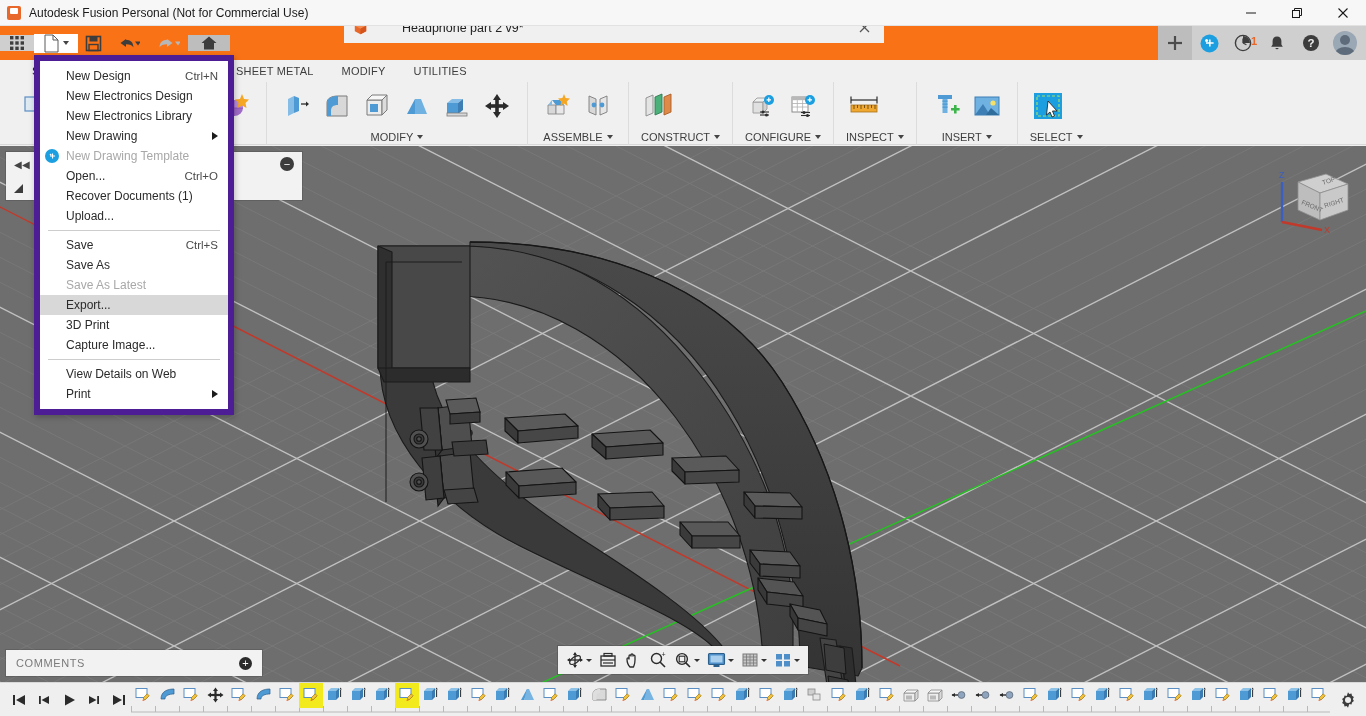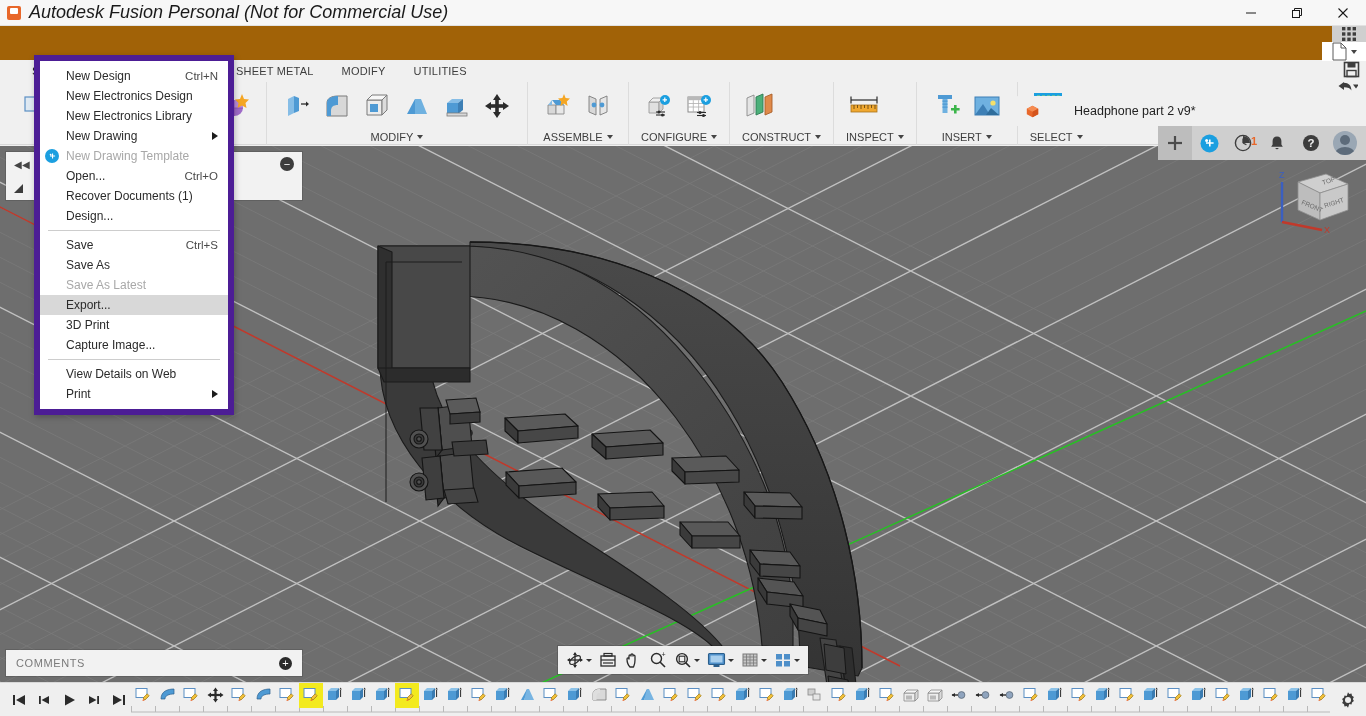--- a/index.html
+++ b/index.html
@@ -18,32 +18,32 @@
     border-bottom:1px solid #e2e2e2; position:relative; z-index:5;
   }
   #app-icon {
     width:14px; height:14px; margin-left:7px; margin-right:8px;
     background:#e8672a; border-radius:2px; position:relative; flex:none;
   }
   #app-icon:after{
     content:""; position:absolute; left:3px; top:2px; width:8px; height:6px;
     background:#fff; border-radius:1px;
   }
-  #app-title { font-size:18px; color:#1a1a1a;font-style:italic; }
+  #app-title { font-size:12px; color:#1a1a1a; }
   #win-controls { margin-left:auto; display:flex; height:26px; }
   .win-btn {
     width:46px; height:26px; display:flex; align-items:center; justify-content:center;
     color:#1a1a1a; font-size:12px;
   }
   .win-btn svg { display:block; }
 
   
   #qatrow {
-    height:34px; background:#a16207; display:flex; align-items:flex-end;
-    position:relative; z-index:4;flex-direction:column;
+    height:34px; background:#f97316; display:flex; align-items:center;
+    position:relative; z-index:4;
   }
   .qat-btn {
     width:30px; display:flex; align-items:center; justify-content:center;
     position:relative;
   }
   .qat-btn.wide { width:40px; }
   #grid-launcher { width:34px; background:#cfcfcf; }
   #file-btn {
     width:44px; background:#ffffff; display:flex; align-items:center;
     justify-content:center; gap:3px;
@@ -124,21 +124,21 @@
     height:24px; display:flex; align-items:center; padding:0 8px; background:#f2f2f2;
     font-size:11px; color:#3d3d3d; letter-spacing:.3px;
   }
   #browser-collapse { margin-right:8px; color:#444; font-size:10px;}
   #browser-minus { margin-left:auto; width:14px;height:14px;border-radius:50%;background:#3c3c3c;
     display:flex;align-items:center;justify-content:center;color:#fff;font-size:11px;line-height:1;}
   #browser-body { height:24px; background:#f2f2f2; display:flex; align-items:center; padding:0 8px;}
   .tri-icon{ width:0;height:0;border-left:9px solid transparent;border-bottom:9px solid #3d3d3d;}
 
   #comments {
-    position:absolute; left:6px; bottom:6px; width:296px; height:26px;
+    position:absolute; left:6px; bottom:6px; width:256px; height:26px;
     background:#f2f2f2; display:flex; align-items:center; padding:0 10px; z-index:6;
     box-shadow:0 0 0 1px rgba(0,0,0,.12);
   }
   #comments-label { font-size:11px; color:#7a7a7a; letter-spacing:.6px; }
   #comments-add {
     margin-left:auto; width:13px;height:13px;border-radius:50%;background:#2b2b2b;
     display:flex;align-items:center;justify-content:center;color:#fff;font-size:11px;line-height:1;
   }
 
   
@@ -475,20 +475,36 @@
       </div>
       <div class="rp-label">
         <span>ASSEMBLE</span>
         <span class="caret-dn"></span>
       </div>
     </div>
 
     <div class="rpanel">
       <div class="rp-icons">
         <div class="ricon">
+          <svg width="34" height="30" viewBox="0 0 34 30">
+            <polygon points="4,7 11,4 11,22 4,25" fill="#e4e4e4" stroke="#8a8a8a" stroke-width=".9"></polygon>
+            <polygon points="13,6 20,3 20,21 13,24" fill="#4cb07a" stroke="#2e7a52" stroke-width=".9"></polygon>
+            <polygon points="22,6 29,3 29,21 22,24" fill="#e08a4a" stroke="#a85f28" stroke-width=".9"></polygon>
+          </svg>
+        </div>
+      </div>
+      <div class="rp-label">
+        <span>CONSTRUCT</span>
+        <span class="caret-dn"></span>
+      </div>
+    </div>
+
+    <div class="rpanel">
+      <div class="rp-icons">
+        <div class="ricon">
           <svg width="30" height="30" viewBox="0 0 30 30">
             <polygon points="5,11 15,11 15,22 5,22" fill="#e0e0e0" stroke="#9a9a9a" stroke-width=".9"></polygon>
             <polygon points="5,11 9,7 19,7 15,11" fill="#efefef" stroke="#9a9a9a" stroke-width=".9"></polygon>
             <polygon points="15,11 19,7 19,18 15,22" fill="#d2d2d2" stroke="#9a9a9a" stroke-width=".9"></polygon>
             <circle cx="21" cy="9" r="5" fill="#1b9fe0"></circle>
             <path d="M18.6 8.2 h1.6 v-1.6 h1.2 v1.6 h1.6 v1.2 h-1.6 v1.6 h-1.2 v-1.6 h-1.6 z" fill="#fff"></path>
             <g stroke="#2b2b2b" stroke-width="1.1">
                 <line x1="12" y1="21" x2="21" y2="21"></line>
                 <line x1="12" y1="24" x2="21" y2="24"></line>
               </g>
@@ -512,36 +528,20 @@
                 <line x1="13" y1="21.5" x2="22" y2="21.5"></line>
                 <line x1="13" y1="24.5" x2="22" y2="24.5"></line>
               </g>
             <circle cx="16" cy="21.5" r="1.5" fill="#2b2b2b"></circle>
               <circle cx="19.5" cy="24.5" r="1.5" fill="#2b2b2b"></circle>
           </svg>
         </div>
       </div>
       <div class="rp-label">
         <span>CONFIGURE</span>
-        <span class="caret-dn"></span>
-      </div>
-    </div>
-
-    <div class="rpanel">
-      <div class="rp-icons">
-        <div class="ricon">
-          <svg width="34" height="30" viewBox="0 0 34 30">
-            <polygon points="4,7 11,4 11,22 4,25" fill="#e4e4e4" stroke="#8a8a8a" stroke-width=".9"></polygon>
-            <polygon points="13,6 20,3 20,21 13,24" fill="#4cb07a" stroke="#2e7a52" stroke-width=".9"></polygon>
-            <polygon points="22,6 29,3 29,21 22,24" fill="#e08a4a" stroke="#a85f28" stroke-width=".9"></polygon>
-          </svg>
-        </div>
-      </div>
-      <div class="rp-label">
-        <span>CONSTRUCT</span>
         <span class="caret-dn"></span>
       </div>
     </div>
 
     <div class="rpanel">
       <div class="rp-icons">
         <div class="ricon">
           <svg width="34" height="30" viewBox="0 0 34 30">
             <line x1="4" y1="9" x2="30" y2="9" stroke="#2b2b2b" stroke-width="1.2"></line>
             <line x1="4" y1="5.5" x2="4" y2="12.5" stroke="#2b2b2b" stroke-width="1.2"></line>
@@ -1479,21 +1479,21 @@
       <span>New Drawing Template</span>
     </div>
     <div class="mi">
       <span>Open...</span>
       <span class="shortcut">Ctrl+O</span>
     </div>
     <div class="mi">
       <span>Recover Documents (1)</span>
     </div>
     <div class="mi">
-      <span>Design...</span>
+      <span>Upload...</span>
     </div>
     <div class="msep"></div>
     <div class="mi">
       <span>Save</span>
       <span class="shortcut">Ctrl+S</span>
     </div>
     <div class="mi">
       <span>Save As</span>
     </div>
     <div class="mi disabled">

